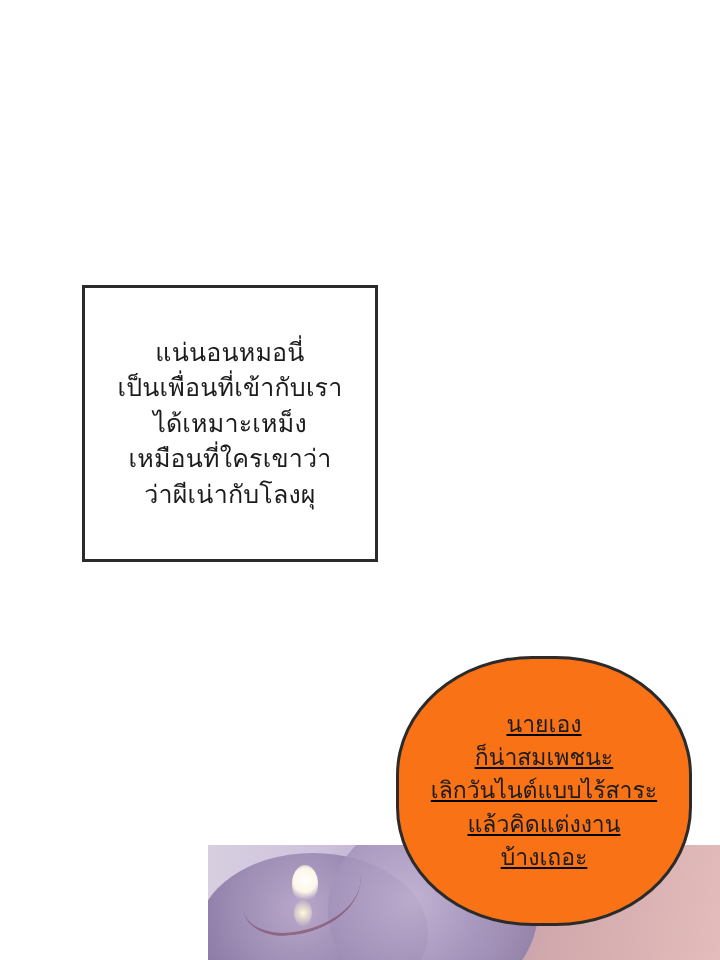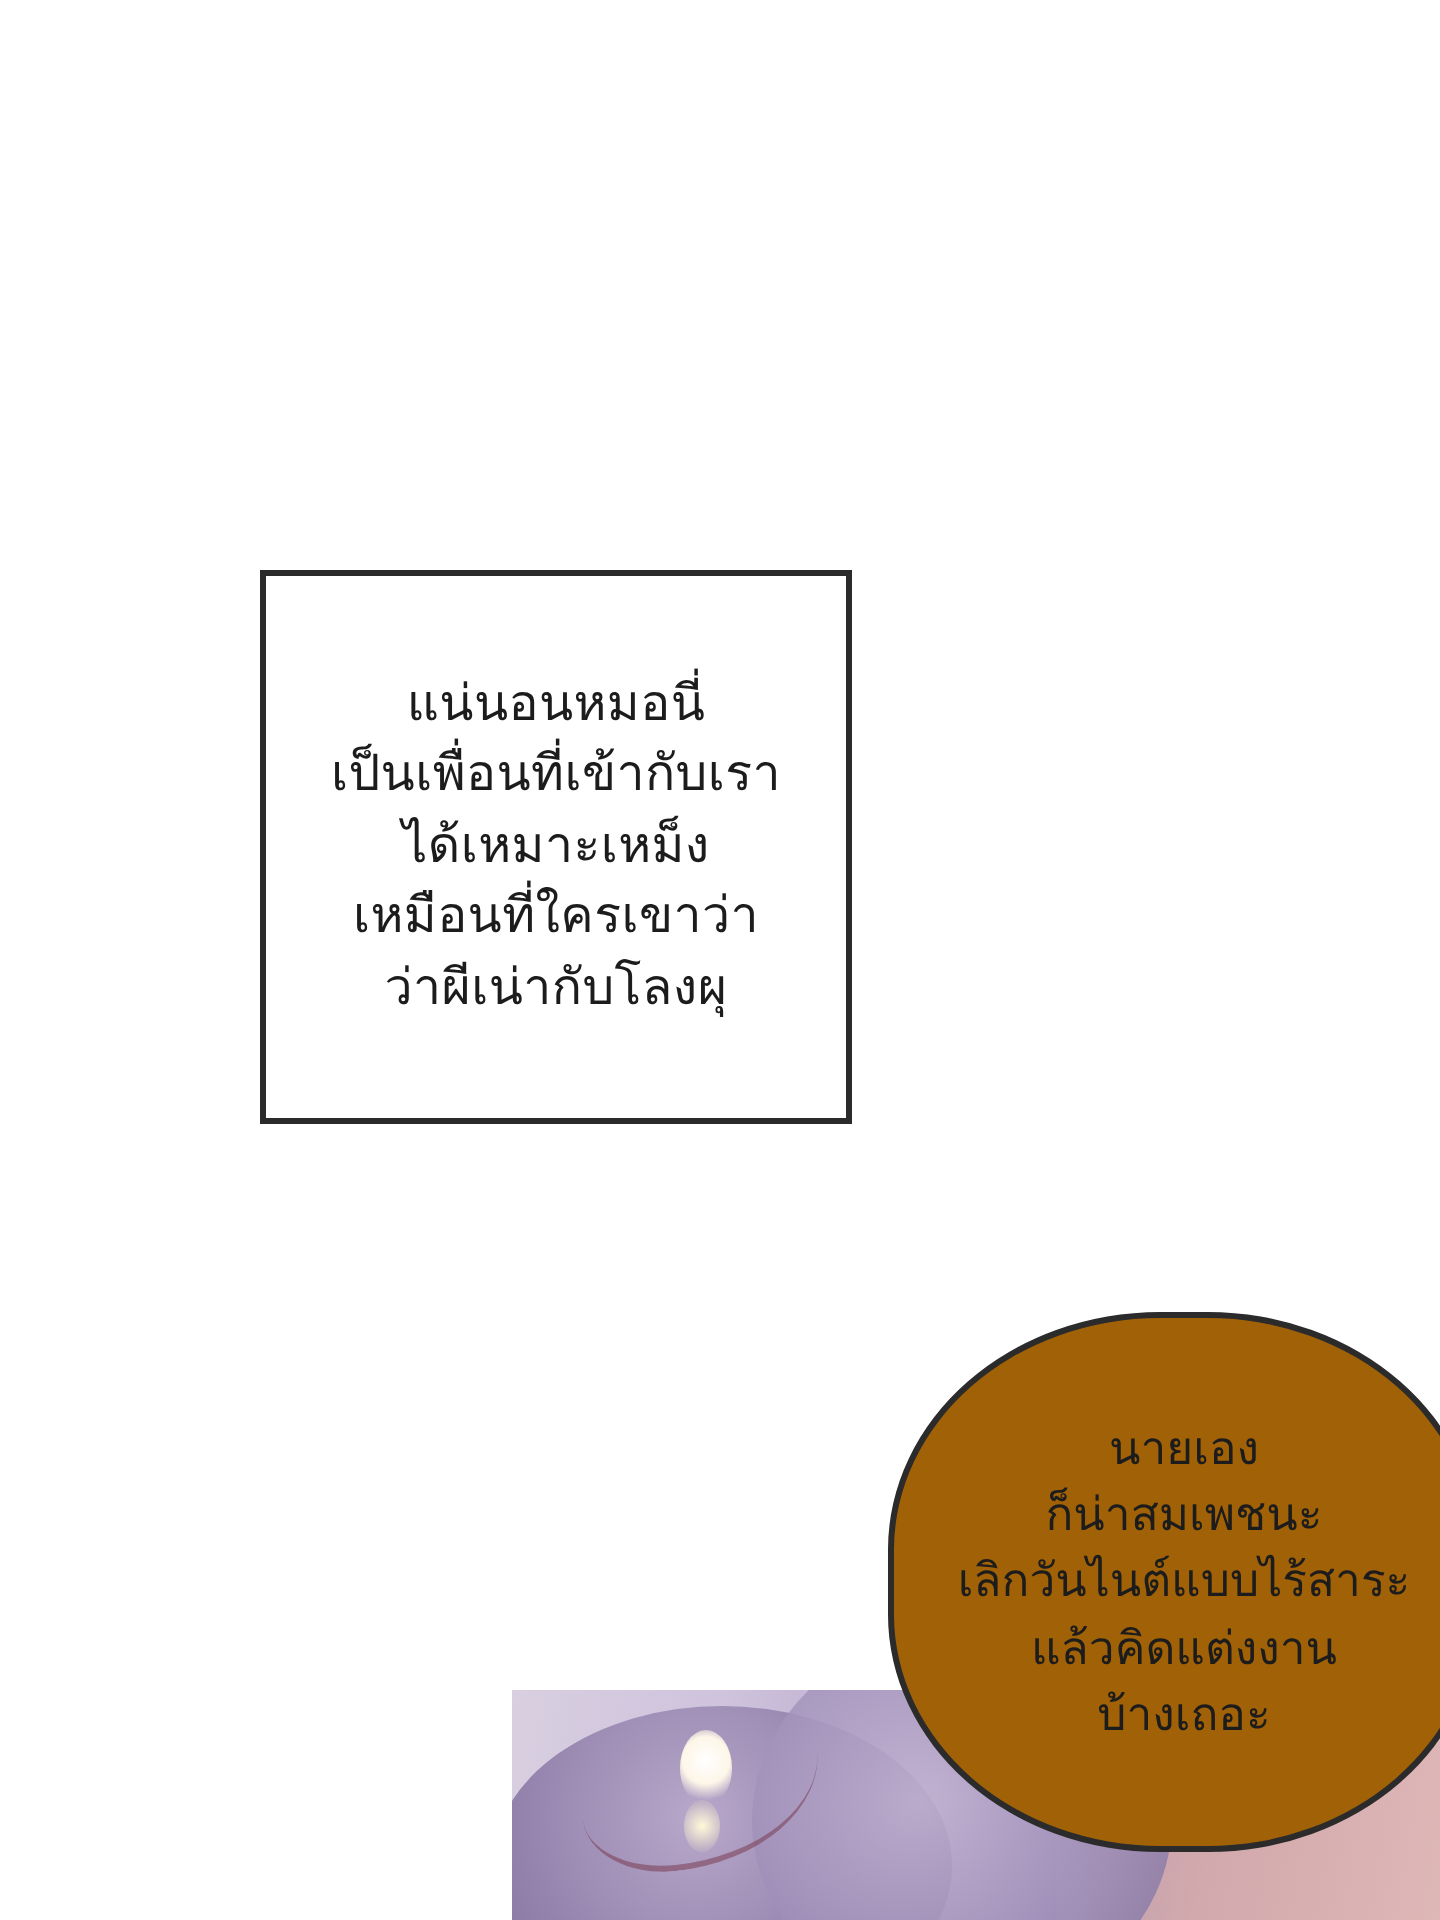--- a/index.html
+++ b/index.html
@@ -13,21 +13,20 @@
     position: relative;
     overflow: hidden;
     font-family: "Liberation Sans", sans-serif;
   }
 
   
   .page {
     position: absolute;
     inset: 0;
     background: #ffffff;
-    margin-left: 48px;
   }
 
   
   .narration-box {
     position: absolute;
     left: 82px;
     top: 285px;
     width: 296px;
     height: 277px;
     box-sizing: border-box;
@@ -49,26 +48,27 @@
 
   
   .speech-balloon {
     position: absolute;
     left: 396px;
     top: 656px;
     width: 296px;
     height: 270px;
     box-sizing: border-box;
     border: 3px solid #2b2b2b;
-    background: #a16207;
+    background: #f97316;
     border-radius: 46% 46% 46% 46% / 44% 44% 44% 44%;
     display: flex;
     align-items: center;
     justify-content: center;
     z-index: 5;
+    text-decoration: underline;
   }
   .speech-text {
     text-align: center;
     font-size: 23px;
     line-height: 1.45;
     color: #1c1c1c;
     white-space: pre-line;
     padding: 0 6px;
   }
 

